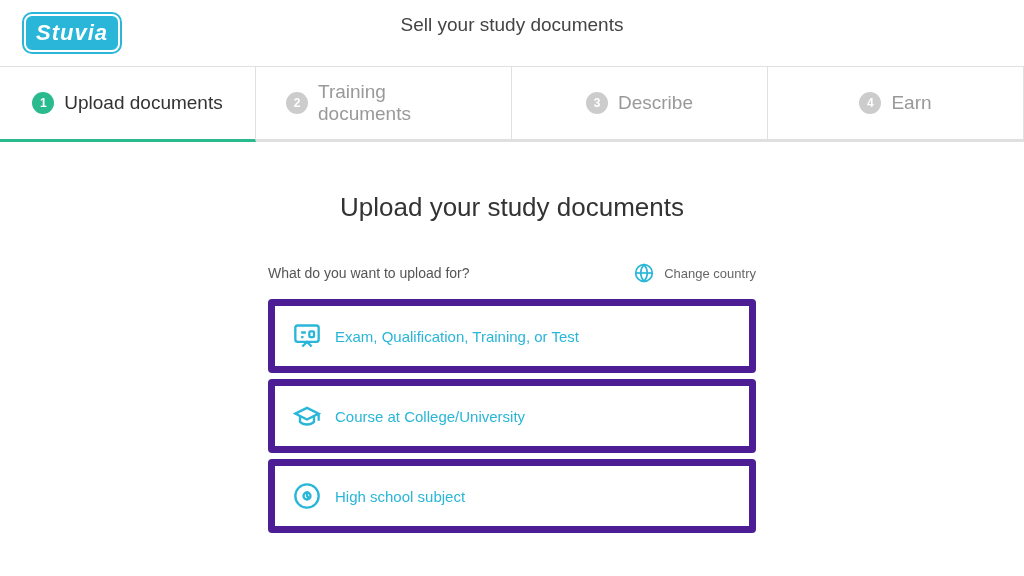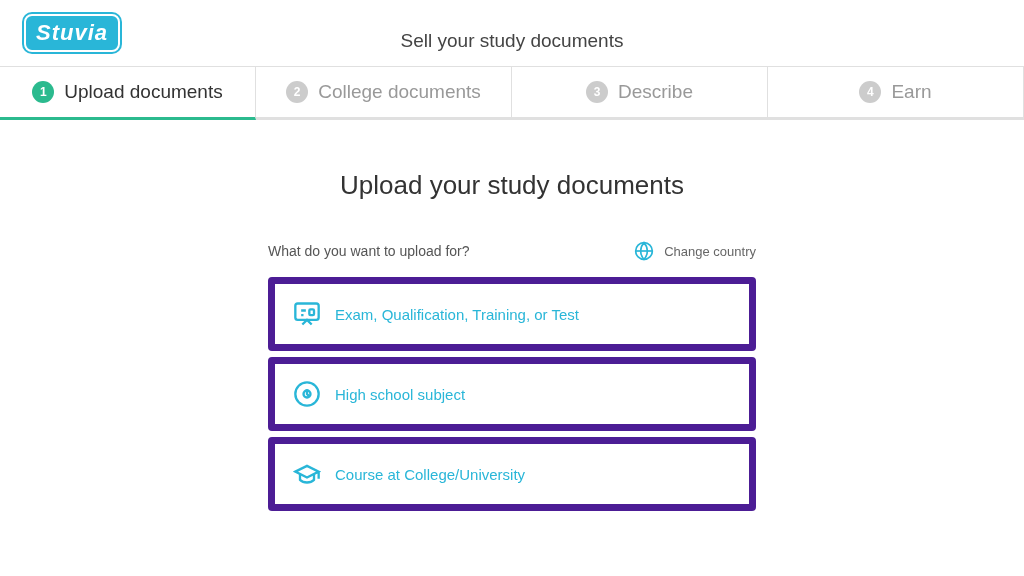--- a/index.html
+++ b/index.html
@@ -7,21 +7,21 @@
       font-family: 'Segoe UI', Arial, sans-serif;
       background: #fff;
       color: #333;
       width: 1024px;
       min-height: 576px;
     }
 
     
     .header {
       display: flex;
-      align-items: flex-end;
+      align-items: flex-start;
       padding: 14px 24px;
       border-bottom: 1px solid #e0e0e0;
       position: relative;
     }
     .logo {
       display: flex;
       align-items: center;
     }
     .logo-box {
       background: #29b6d8;
@@ -170,21 +170,21 @@
 
 <nav class="steps-nav">
 
   <div class="step-item active">
     <div class="step-number active">1</div>
     <span class="step-label">Upload documents</span>
   </div>
 
   <div class="step-item">
     <div class="step-number">2</div>
-    <span class="step-label">College documents</span>
+    <span class="step-label">Training documents</span>
   </div>
 
   <div class="step-item">
     <div class="step-number">3</div>
     <span class="step-label">Describe</span>
   </div>
 
   <div class="step-item">
     <div class="step-number">4</div>
     <span class="step-label">Earn</span>
@@ -215,28 +215,28 @@
         <polyline points="8,21 12,17 16,21"></polyline>
         <line x1="12" y1="17" x2="12" y2="17"></line>
         <path d="M7 9h4M7 13h2"></path>
         <rect x="14" y="8" width="4" height="5" rx="1"></rect>
       </svg>
       <span class="option-label">Exam, Qualification, Training, or Test</span>
     </div>
 
     <div class="option-card">
       <svg class="option-icon" viewBox="0 0 24 24" fill="none" stroke="#29b6d8" stroke-width="2">
+        <path d="M22 10v6M2 10l10-5 10 5-10 5-10-5z"></path>
+        <path d="M6 12v5c3 3 9 3 12 0v-5"></path>
+      </svg>
+      <span class="option-label">Course at College/University</span>
+    </div>
+
+    <div class="option-card">
+      <svg class="option-icon" viewBox="0 0 24 24" fill="none" stroke="#29b6d8" stroke-width="2">
         <circle cx="12" cy="12" r="10"></circle>
         <path d="M12 8v4l2 2"></path>
         <circle cx="12" cy="12" r="3"></circle>
       </svg>
       <span class="option-label">High school subject</span>
     </div>
-
-    <div class="option-card">
-      <svg class="option-icon" viewBox="0 0 24 24" fill="none" stroke="#29b6d8" stroke-width="2">
-        <path d="M22 10v6M2 10l10-5 10 5-10 5-10-5z"></path>
-        <path d="M6 12v5c3 3 9 3 12 0v-5"></path>
-      </svg>
-      <span class="option-label">Course at College/University</span>
-    </div>
   </div>
 </div>
 
 </body></html>

